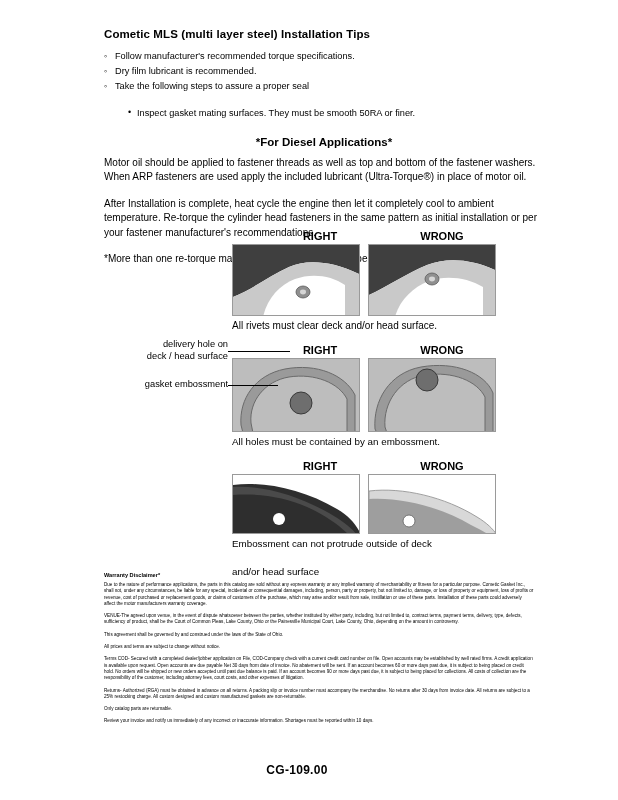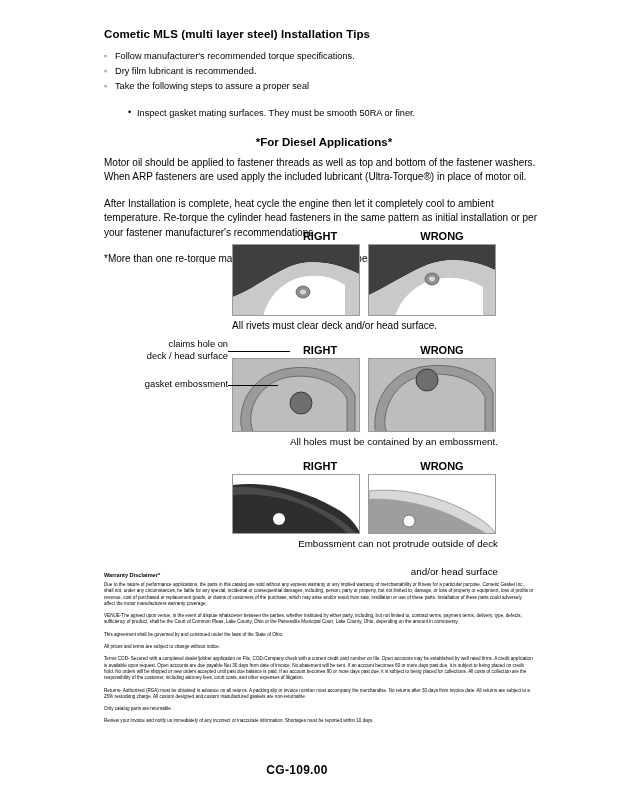--- a/index.html
+++ b/index.html
@@ -124,21 +124,20 @@
     box-sizing: border-box;
   }
   .fig-box.right-col { margin-left: 8px; }
   .caption {
     font-size: 10px;
     margin: 4px 0 0 0;
     line-height: 12px;
   }
   .caption.big {
     font-size: 9.8px;
-    text-align: right;
   }
 
   
   .callout {
     position: absolute;
     font-size: 9.3px;
     line-height: 12px;
     text-align: right;
     color: #000;
   }
@@ -284,21 +283,21 @@
           </svg>
         </div>
       </div>
       <p class="caption big">Embossment can not protrude outside of deck</p>
       <p class="caption big" style="margin-top:16px;">and/or head surface</p>
     </div>
 
   </div>
 
   <div class="callout" style="left:118px; top:338px; width:110px;">
-    <span>claims hole on</span><br>
+    <span>delivery hole on</span><br>
     <span>deck / head surface</span>
   </div>
   <div class="leader" style="left:228px; top:351px; width:62px;"></div>
 
   <div class="callout" style="left:88px; top:378px; width:140px;">
     <span>gasket embossment</span>
   </div>
   <div class="leader" style="left:228px; top:385px; width:50px;"></div>
 
   <div class="warranty">

